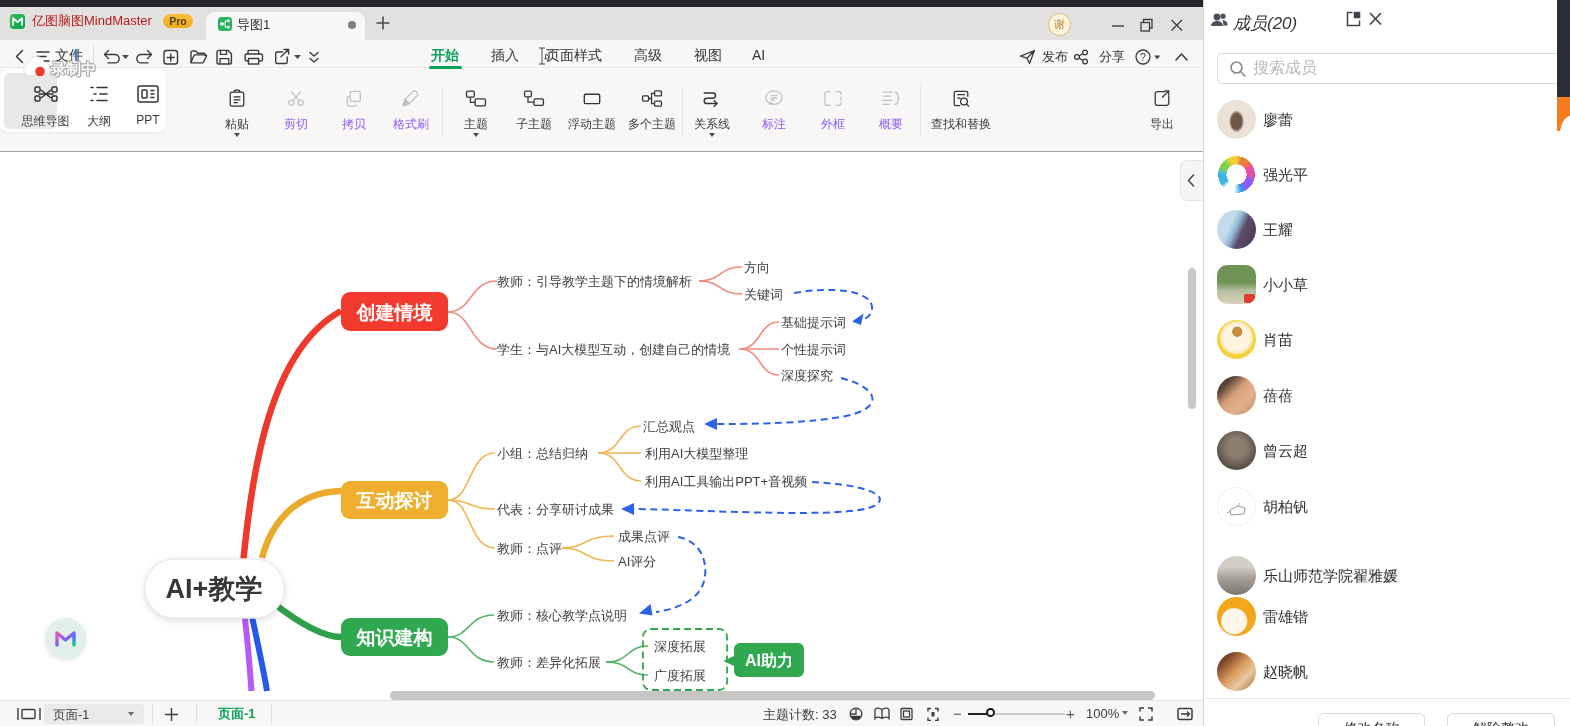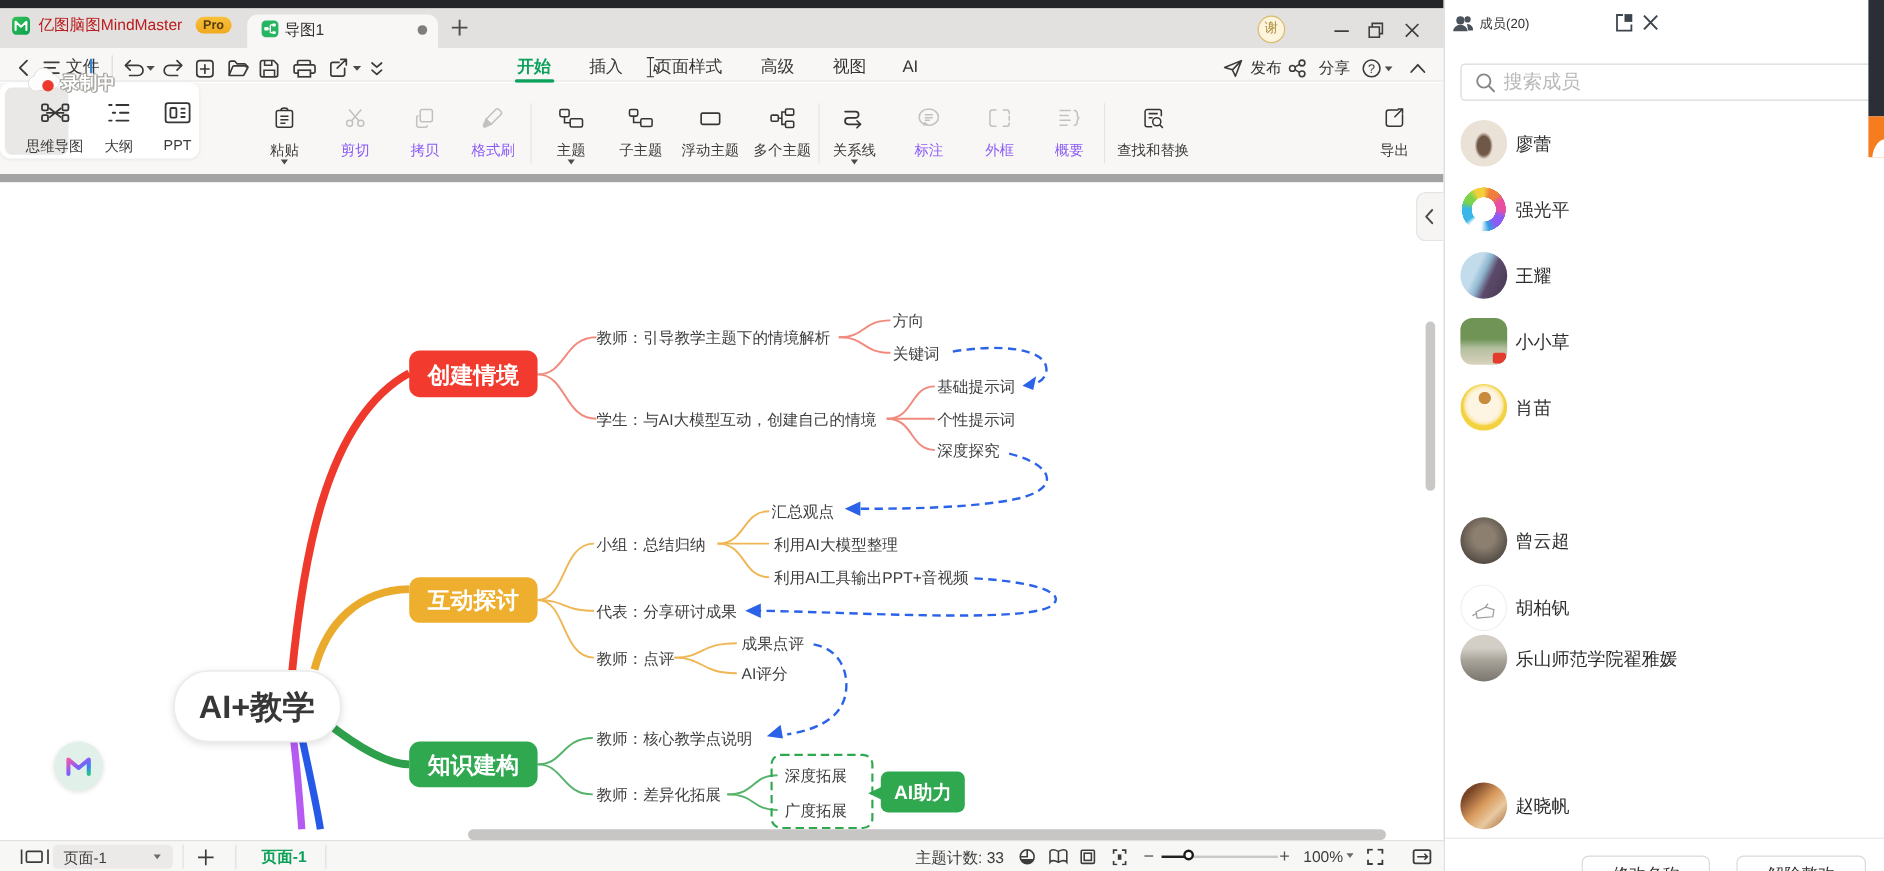--- a/index.html
+++ b/index.html
@@ -17,36 +17,36 @@
   #doctab { left:206px; top:12px; width:159px; height:28px; background:#f8f7f6; border-radius:9px 9px 0 0; }
   #docicon { left:218px; top:17px; width:14px; height:14px; border-radius:3.5px; background:#27b561; }
   #docname { left:237px; top:16px; font-size:13px; color:#333; }
   #dirtydot { left:348px; top:21px; width:8px; height:8px; border-radius:50%; background:#7e7e7e; }
   #useravatar { left:1048px; top:13px; width:23px; height:23px; border-radius:50%; background:#fcf4dd; border:1px solid #d9bc71; color:#a8862f; font-size:11px; text-align:center; line-height:21px; }
   
   #menurow { left:0; top:40px; width:1203px; height:28px; background:#f8f7f6; border-bottom:1px solid #e9e7e6; }
   .mtab { position:absolute; top:7px; font-size:14px; color:#343434; }
   .micon { position:absolute; top:8px; }
   
-  #ribbon { left:0; top:69px; width:1203px; height:83px; background:#f8f7f6; border-bottom:7px solid #a3a3a3; }
+  #ribbon { left:0; top:69px; width:1203px; height:83px; background:#f8f7f6; border-bottom:1px solid #a3a3a3; }
   #modecard { left:15px; top:9px; width:166px; height:63px; background:#fff; border-radius:8px; box-shadow:0 1px 3px rgba(0,0,0,.06); }
   #modesel { left:3.5px; top:3.5px; width:53px; height:56px; background:#e9e8e6; border-radius:6px; }
   .rbtn { position:absolute; text-align:center; }
   .rlabel { font-size:12px; color:#3c3c3c; margin-top:3px; white-space:nowrap; }
   .rlabel.dis { color:#8b5cf6; }
   .vsep { position:absolute; top:17px; width:1px; height:50px; background:#e5e4e3; }
   .caret { position:absolute; width:0; height:0; border-left:3.5px solid transparent; border-right:3.5px solid transparent; border-top:4px solid #4b4b4b; }
   
   #recwidget { left:20px; top:56px; width:110px; height:26px; z-index:30; }
   #rectext { position:absolute; left:31px; top:4px; font-size:15px; font-weight:bold; color:#fdfdfc; text-shadow:-1px 0 #a7a5a2, 1px 0 #a7a5a2, 0 -1px #a7a5a2, 0 1px #a7a5a2, 1px 1px #a7a5a2, -1px -1px #a7a5a2; }
   
   #canvas { left:0; top:152px; width:1203px; height:548px; background:#fff; }
   
   #panel { left:1203px; top:0; width:367px; height:726px; background:#fff; border-left:1px solid #d8d7d6; }
-  #ptitle { position:absolute; left:29px; top:12px; font-size:11px; color:#333; }
+  #ptitle { position:absolute; left:29px; top:12px; font-size:17px; color:#333;font-style:italic; }
   #searchbox { position:absolute; left:13px; top:53px; width:345px; height:31px; border:1px solid #d9d9d9; border-radius:4px; background:#fff; }
   #searchph { position:absolute; left:49px; top:58px; font-size:16px; color:#b9b9b9; }
   .member { position:absolute; left:13px; width:350px; height:40px; }
   .avatar { position:absolute; left:0; top:0; width:39px; height:39px; border-radius:50%; overflow:hidden; }
   .mname { position:absolute; left:46px; top:11px; font-size:15px; color:#2e2e2e; white-space:nowrap; }
   #pfootline { position:absolute; left:0px; top:698px; width:367px; height:1px; background:#e9e8e8; }
   .pbtn { position:absolute; top:713px; height:30px; border:1px solid #d9d9d9; border-radius:6px; background:#fff; font-size:14px; color:#333; text-align:center; line-height:28px; }
   
   #statusbar { left:0; top:700px; width:1203px; height:26px; background:#f7f7f6; border-top:1px solid #e2e1e0; }
   .stext { position:absolute; font-size:13px; color:#3c3c3c; }
@@ -444,36 +444,44 @@
   <div class="member" style="top:265px">
       <div class="avatar" style="border-radius:10px;background:linear-gradient(180deg,#6f9455 0 45%, #b5bfa0 65%, #d9d3bd 100%)">
         <div style="position:absolute;right:1px;bottom:1px;width:11px;height:9px;background:#e23c2e;border-radius:2px"></div>
       </div>
       <div class="mname">小小草</div>
     </div>
   <div class="member" style="top:320px">
       <div class="avatar" style="background:radial-gradient(circle at 52% 30%, #c98b3e 0 14%, rgba(201,139,62,0) 16%), radial-gradient(circle at 50% 45%, #fdf5e2 0 44%, #fae9b4 54%, #f4d23f 60%)"></div>
       <div class="mname">肖苗</div>
     </div>
+  <div class="member" style="top:376px">
+      <div class="avatar" style="background:linear-gradient(135deg,#5a4438 0 22%, #d9a17b 45%, #e2b28c 68%, #c28a62 100%)"></div>
+      <div class="mname">蓓蓓</div>
+    </div>
   <div class="member" style="top:431px">
       <div class="avatar" style="background:radial-gradient(circle at 50% 42%, #8c7f70 0 30%, #564e46 72%)"></div>
       <div class="mname">曾云超</div>
     </div>
   <div class="member" style="top:487px">
       <div class="avatar" style="background:#fff;border:1px solid #f0f0f0"><svg width="39" height="39" viewBox="0 0 39 39">
           <g stroke="#9a9a9a" stroke-width="1" fill="#fdfdfd">
             <path d="M12 22 L20 18 L27 20 L26 26 L13 27 Z"></path>
             <path d="M9 25 l4 -2 M20 18 l2 -3"></path>
           </g>
         </svg></div>
       <div class="mname">胡柏钒</div>
     </div>
-  <div class="member" style="top:529px">
+  <div class="member" style="top:556px">
       <div class="avatar" style="background:linear-gradient(180deg,#d3cfc7 0 28%, #a8a399 55%, #7a756d 100%)"></div>
       <div class="mname">乐山师范学院翟雅媛</div>
+    </div>
+  <div class="member" style="top:597px">
+      <div class="avatar" style="background:radial-gradient(circle at 44% 62%, #fdf6ea 0 38%, #f2a71c 42%)"></div>
+      <div class="mname">雷雄锴</div>
     </div>
   <div class="member" style="top:652px">
       <div class="avatar" style="background:linear-gradient(135deg,#7a4527 0 20%, #d99a5c 48%, #e8c9a0 70%, #9c5e2e 100%)"></div>
       <div class="mname">赵晓帆</div>
     </div>
   <div id="pfootline"></div>
   <div class="pbtn" style="left:114px;width:107px">修改名称</div>
   <div class="pbtn" style="left:243px;width:108px">解除整改</div>
 </div>
 <div class="abs" id="statusbar">

